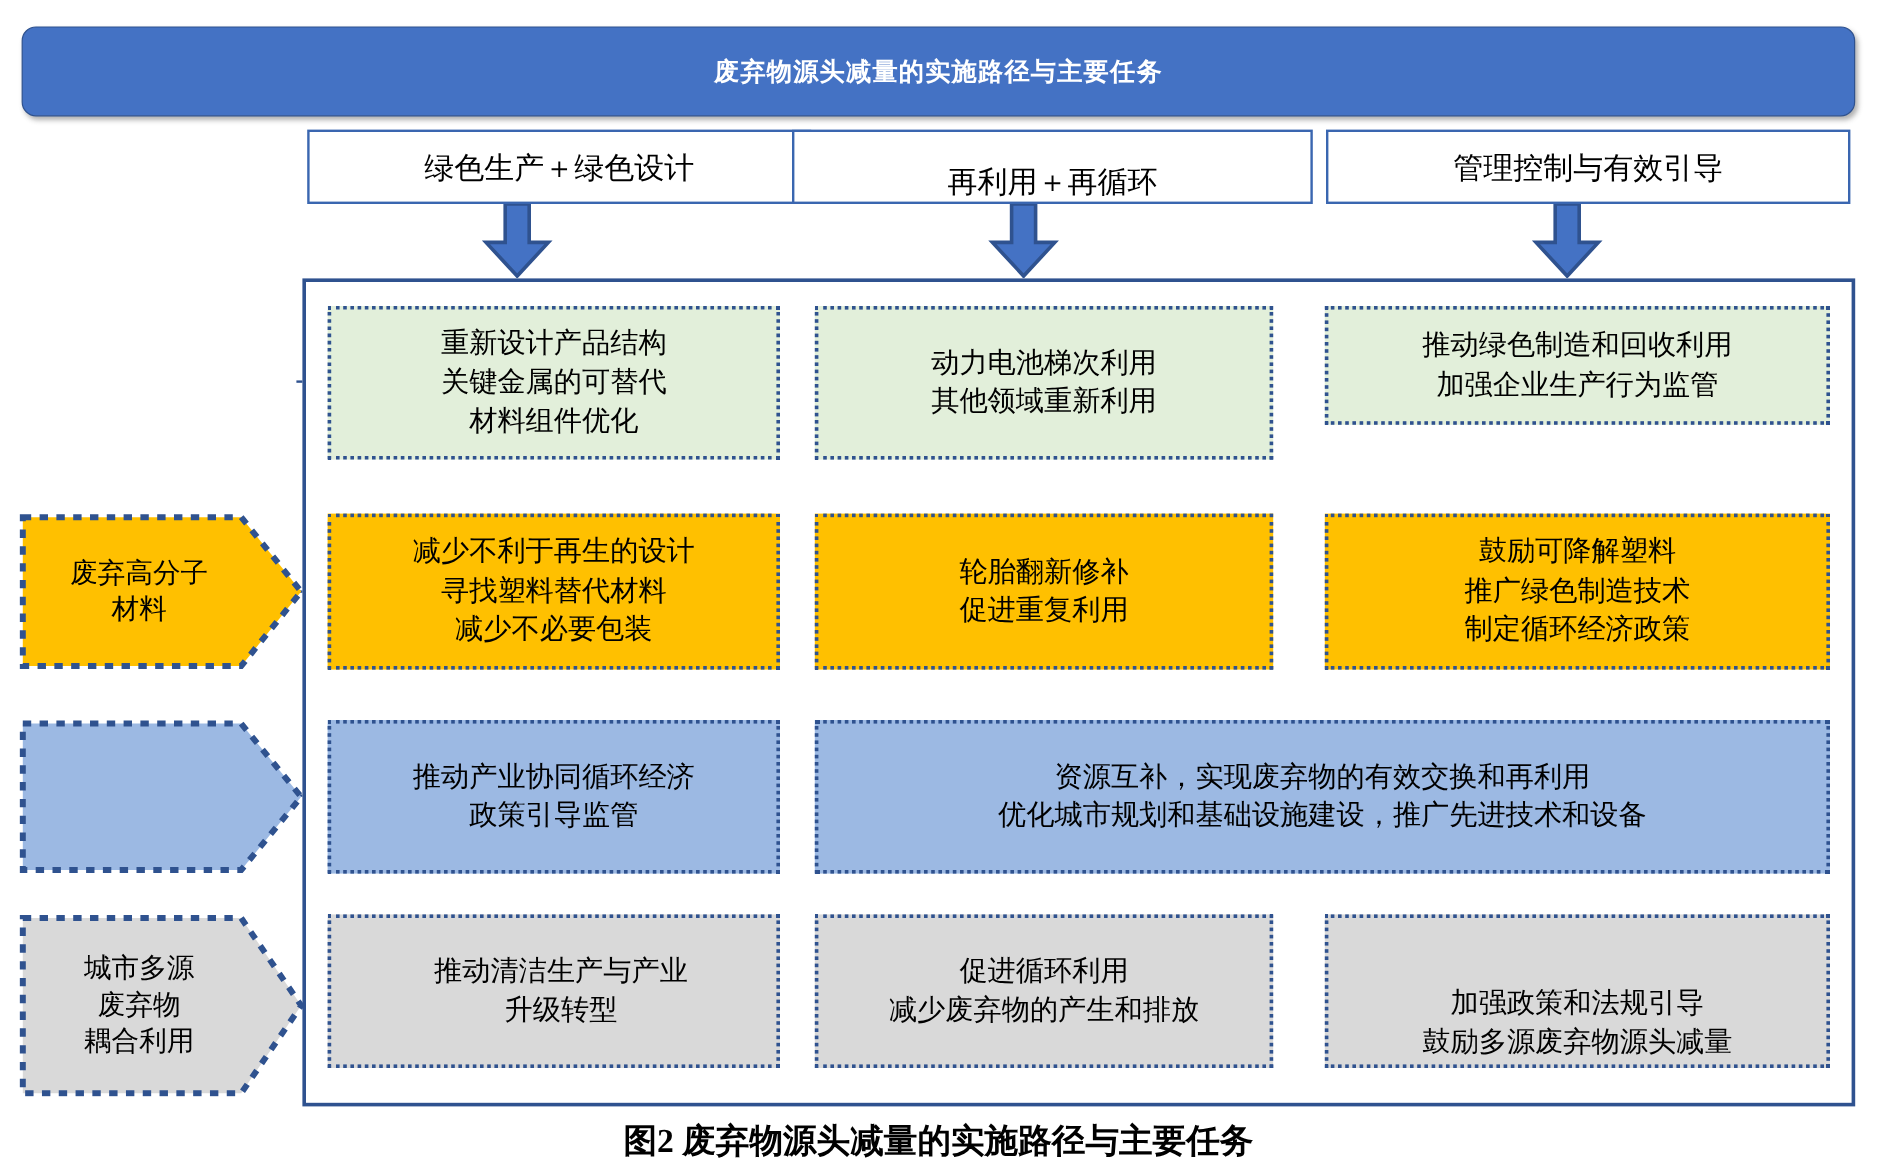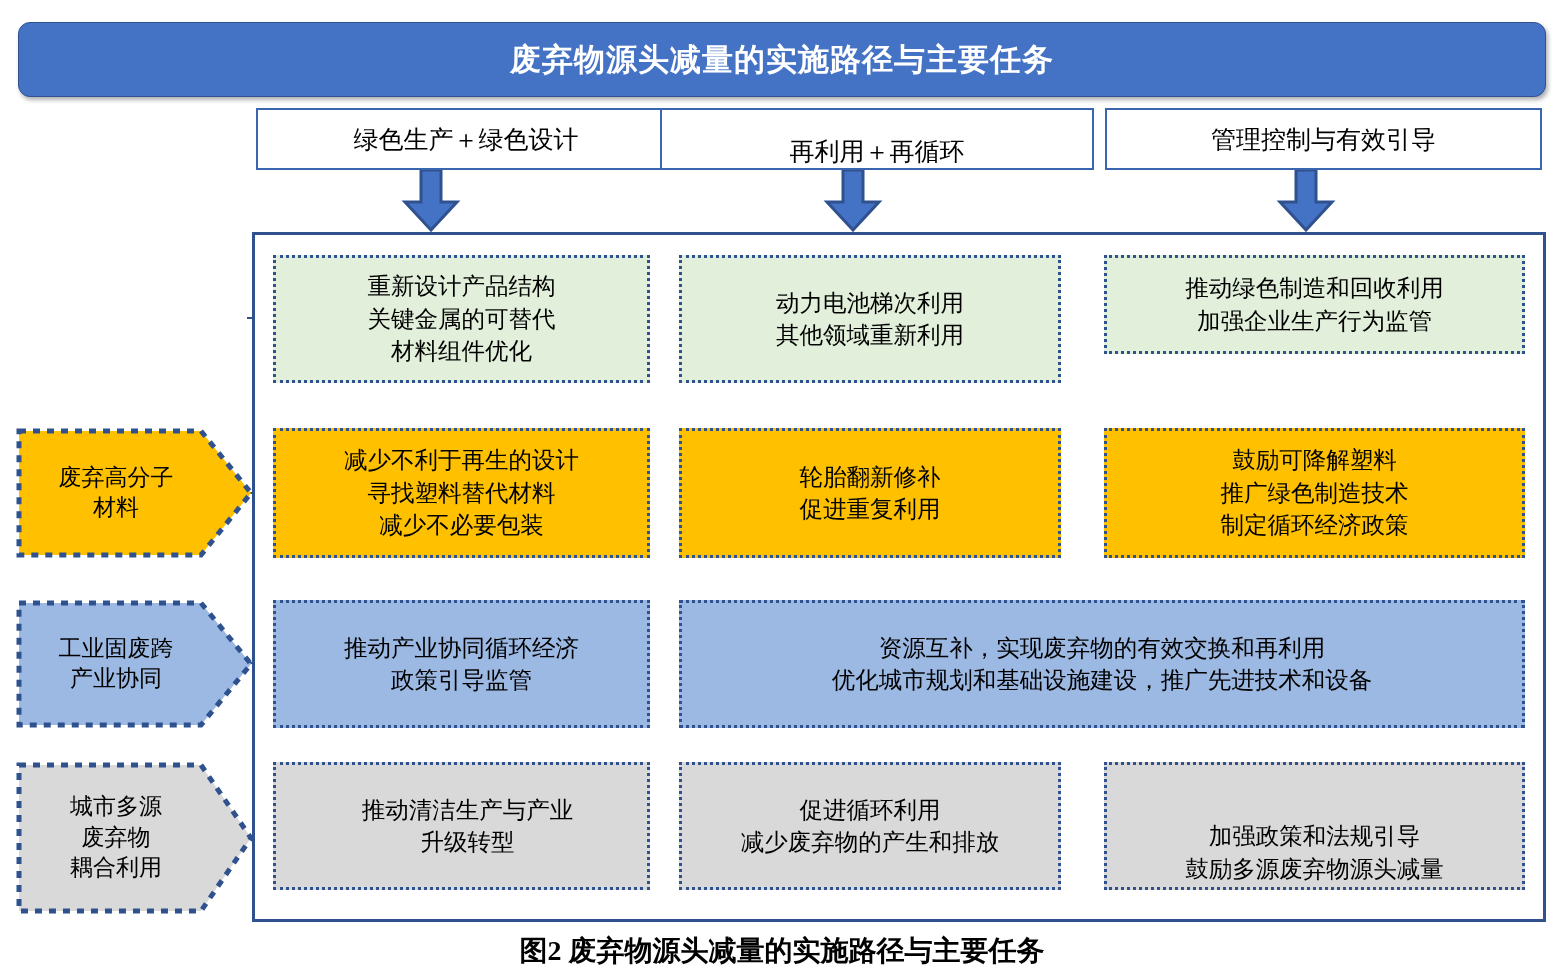--- a/index.html
+++ b/index.html
@@ -33,21 +33,21 @@
     border: 1px solid #2F528F;
     border-radius: 12px;
     box-shadow: 2px 3px 4px rgba(80,80,80,0.45);
     display: flex;
     align-items: center;
     justify-content: center;
     box-sizing: border-box;
   }
   .title-banner-text {
     color: #ffffff;
-    font-size: 31px;
+    font-size: 21px;
     font-weight: bold;
     letter-spacing: 1px;
     font-family: "Liberation Serif", "DejaVu Serif", serif;
   }
 
   
   .pathway-row {
     position: absolute;
     top: 108px;
     left: 256px;
@@ -208,22 +208,20 @@
       <polygon points="3,3 185,3 235,65 185,127 3,127" fill="#FFC000" stroke="#2F528F" stroke-width="5" stroke-dasharray="7,7" vector-effect="non-scaling-stroke"></polygon>
     </svg>
     <div class="cat-label" style="white-space:pre-line;">废弃高分子
 材料</div>
   </div>
 
   <div class="cat-tag" style="top:600px; height:128px;">
     <svg class="pent" viewBox="0 0 238 128" preserveAspectRatio="none">
       <polygon points="3,3 185,3 235,64 185,125 3,125" fill="#9CB9E3" stroke="#2F528F" stroke-width="5" stroke-dasharray="7,7" vector-effect="non-scaling-stroke"></polygon>
     </svg>
-    <div class="cat-label" style="white-space:pre-line;">工业固废跨
-产业协同</div>
   </div>
 
   <div class="cat-tag" style="top:762px; height:152px;">
     <svg class="pent" viewBox="0 0 238 152" preserveAspectRatio="none">
       <polygon points="3,3 185,3 235,76 185,149 3,149" fill="#D9D9D9" stroke="#2F528F" stroke-width="5" stroke-dasharray="7,7" vector-effect="non-scaling-stroke"></polygon>
     </svg>
     <div class="cat-label" style="white-space:pre-line;">城市多源
 废弃物
 耦合利用</div>
   </div>

